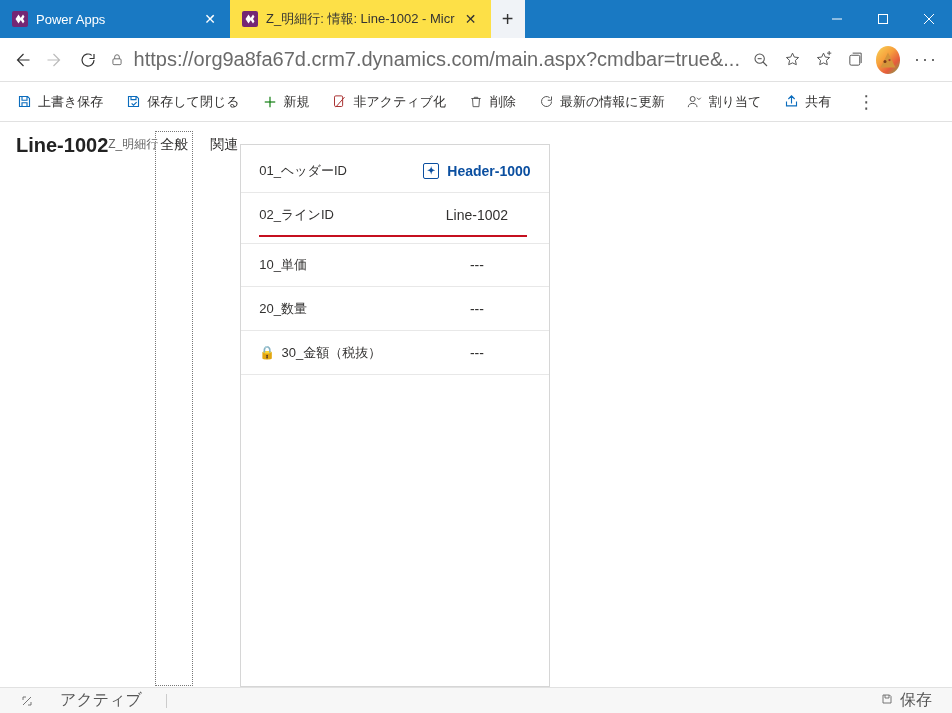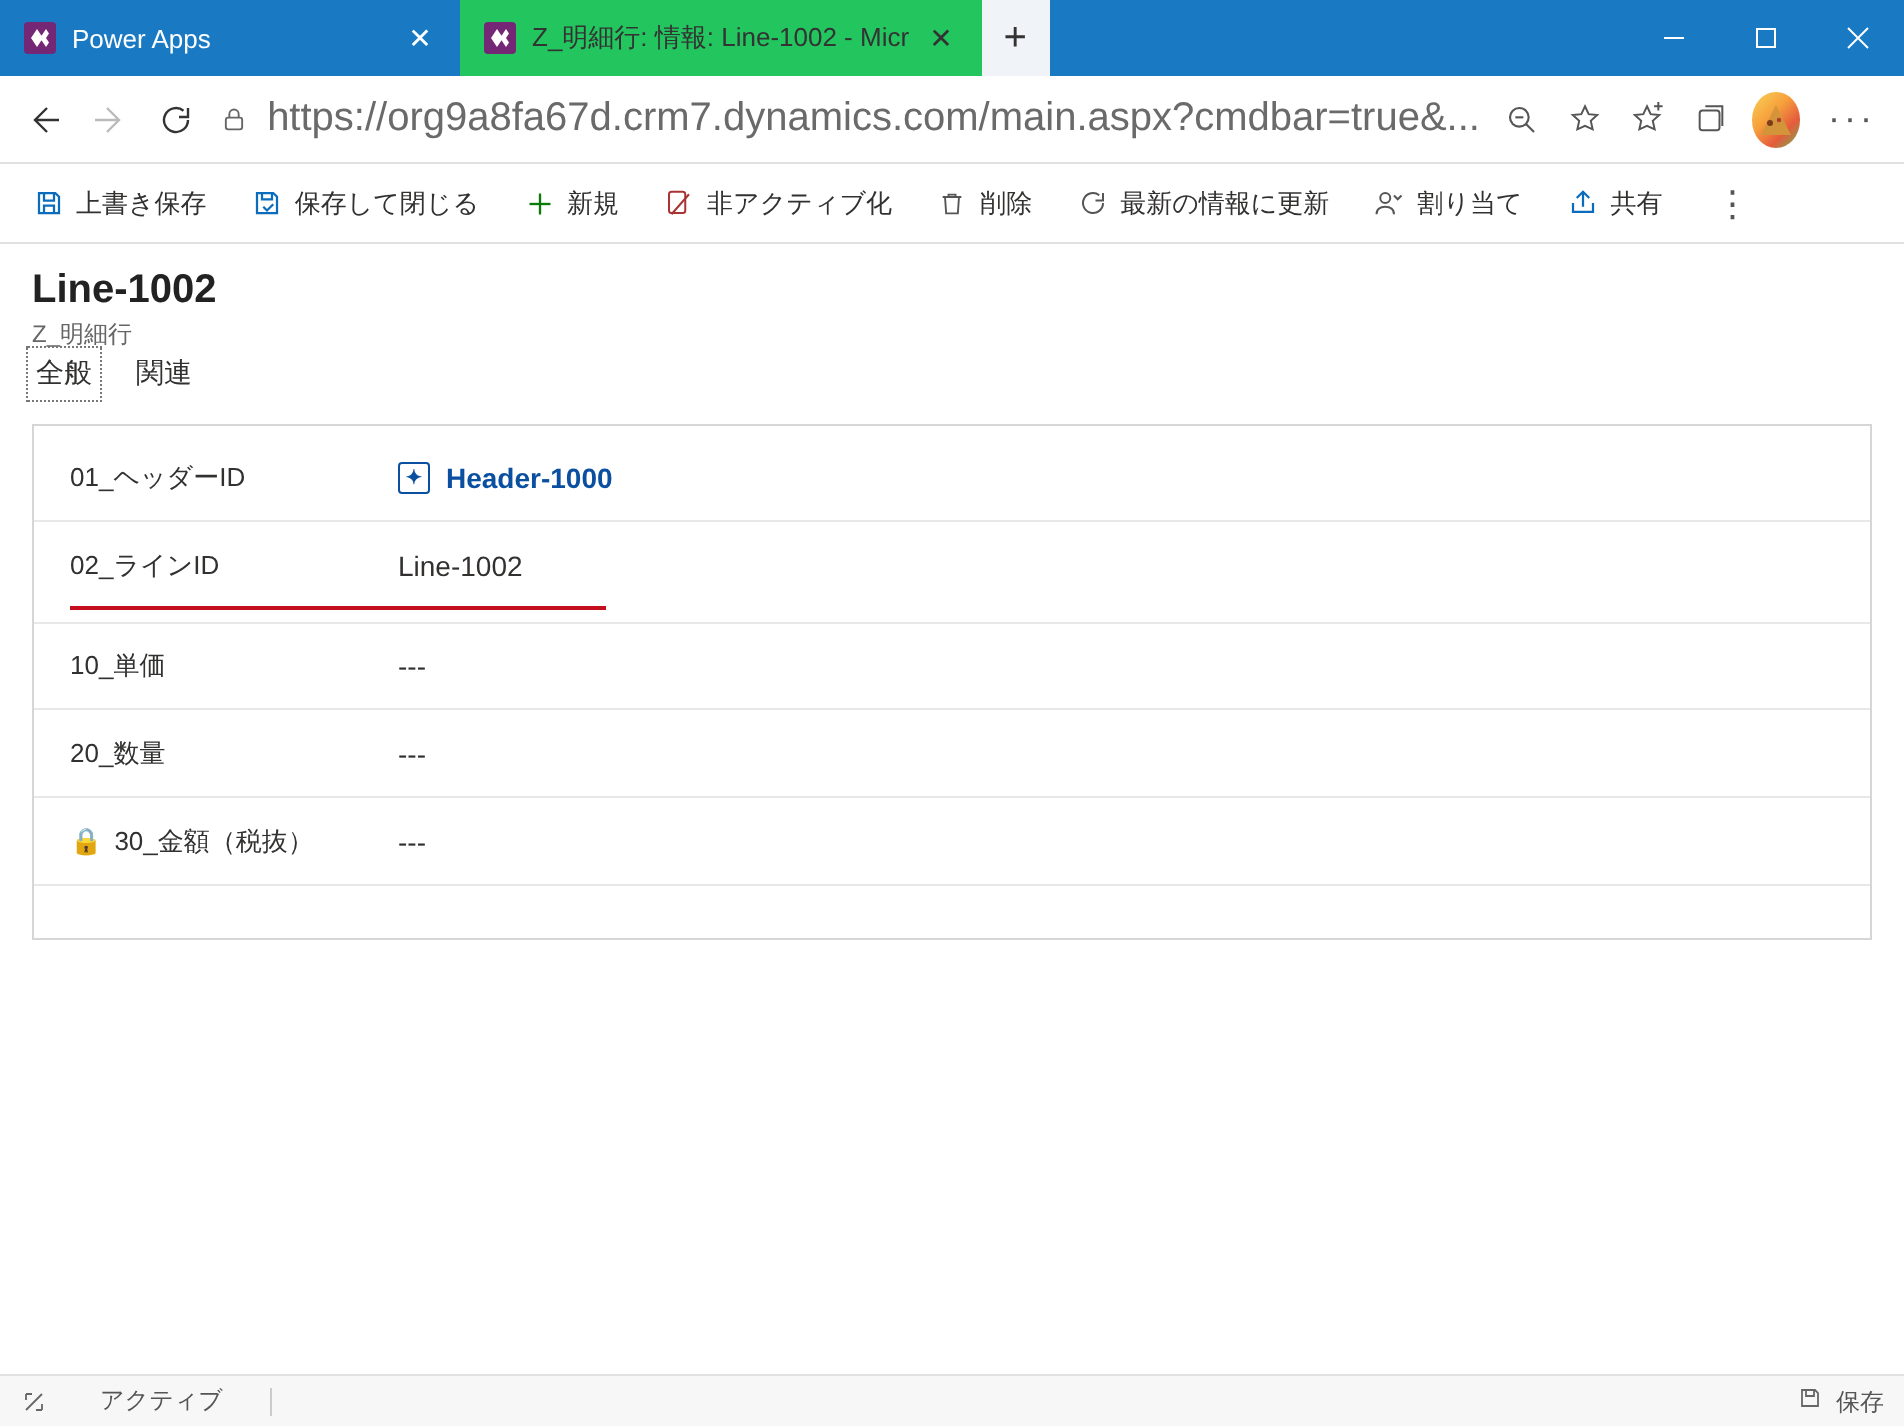--- a/index.html
+++ b/index.html
@@ -2,21 +2,21 @@
 <html><head>
 <meta charset="utf-8">
 <style>
 * { box-sizing: border-box; margin: 0; padding: 0; }
 body { font-family: "Yu Gothic UI", "Segoe UI", Meiryo, sans-serif; font-size: 13px; color: #333; background: #fff; width: 952px; height: 713px; overflow: hidden; display: flex; flex-direction: column; }
 
 
 .titlebar { height: 38px; background: #1979c3; display: flex; align-items: stretch; }
 .tab { display: flex; align-items: center; padding: 0 12px; gap: 8px; color: #fff; font-size: 13px; cursor: default; min-width: 230px; position: relative; }
 .tab.inactive { background: #1979c3; }
-.tab.active { background: #22c55e; color: #333; border-top-left-radius: 0; }
+.tab.active { background: #fde047; color: #333; border-top-left-radius: 0; }
 .tab-icon { width: 16px; height: 16px; display: flex; align-items: center; justify-content: center; }
 .tab-icon.purple { background: #742774; border-radius: 2px; }
 .tab-close { width: 16px; height: 16px; display: flex; align-items: center; justify-content: center; font-size: 14px; margin-left: auto; }
 .tab-new { width: 34px; display:flex; align-items:center; justify-content:center; color:#333; font-size:20px; font-weight:300; background:#f0f3f7;}
 .titlebar-spacer { flex: 1; background:#1979c3;}
 .window-controls { display: flex; background:#1979c3;}
 .win-btn { width: 46px; height: 38px; display: flex; align-items: center; justify-content: center; color: #fff; }
 .win-btn svg { width:12px; height:12px; }
 
 
@@ -32,40 +32,40 @@
 
 
 .cmdbar { height: 40px; border-bottom: 1px solid #e1e1e1; display: flex; align-items: center; padding: 0 8px; gap: 6px; background:#fff;}
 .cmd { display: flex; align-items: center; gap: 6px; padding: 6px 8px; font-size: 13px; color: #323130; cursor: default; border-radius:2px;}
 .cmd-icon { width:16px; height:16px; display:flex; align-items:center; justify-content:center; font-size:14px;}
 .cmd-icon.green { color: #0b7a0b; }
 .cmd-icon.blue { color: #0b6cbd; }
 .cmd-overflow { margin-left: 6px; font-size:18px; color:#555; padding:4px 6px;}
 
 
-.content { flex: 1; padding: 12px 16px 0 16px; overflow:auto; display:flex; flex-direction:column;}
+.content { flex: 1; padding: 12px 16px 0 16px; overflow:auto; display:flex; flex-direction:row;text-align:center;}
 .record-title { font-size: 20px; font-weight: 600; color: #222; }
 .record-sub { font-size: 12px; color: #666; margin-top: 2px; }
 .tabs-row { display: flex; gap: 18px; margin-top: 0; padding-bottom:4px;}
 .ctab { font-size: 14px; color: #323130; padding: 2px 2px; cursor:default;}
 .ctab.active { outline: 1px dotted #777; outline-offset: 2px;}
 .form-card { border: 1px solid #d6d6d6; margin-top: 10px; padding: 4px 0 26px 0;}
 .field-row { display: flex; align-items: center; padding: 10px 18px; min-height:44px;}
 .field-row.divided { border-bottom: 1px solid #e8e8e8; }
 .field-label-wrap { width: 160px; display:flex; align-items:center; gap:6px; color:#323130; font-size:13px;}
 .lock-small { color:#888; font-size:13px;}
 .req-star { color:#c50f1f; font-size:10px; margin-left:-4px; margin-right:6px;}
 .field-value { flex: 1; font-size: 14px; color: #323130; padding-left: 4px;}
 .field-value.link { color: #0b4fa0; font-weight:600; display:flex; align-items:center; gap:8px;}
 .lookup-icon { width:16px; height:16px; border:1.5px solid #0b4fa0; border-radius:2px; display:inline-flex; align-items:center; justify-content:center; font-size:10px; color:#0b4fa0;}
 .person-icon { width:16px; height:16px; color:#0b4fa0;}
 .red-line { height:2px; background:#c50f1f; margin: -2px 0 0 18px; width: 268px;}
 
 
-.statusbar { height: 26px; border-top: 1px solid #e1e1e1; background: #f7f7f7; display:flex; align-items:center; padding: 0 10px; font-size:12px; color:#555; gap:20px;}
+.statusbar { height: 26px; border-top: 1px solid #e1e1e1; background: #f7f7f7; display:flex; align-items:center; padding: 0 20px; font-size:16px; color:#555; gap:20px;}
 .statusbar .spacer { flex:1;}
 .status-icon { width:14px; height:14px; display:inline-flex; align-items:center; justify-content:center; margin-right:6px; color:#666;}
 .status-sep { width:1px; height:14px; background:#ccc; margin:0 4px;}
 
 svg { display:block; }
 </style>
 </head>
 <body>
 
 <div class="titlebar">

